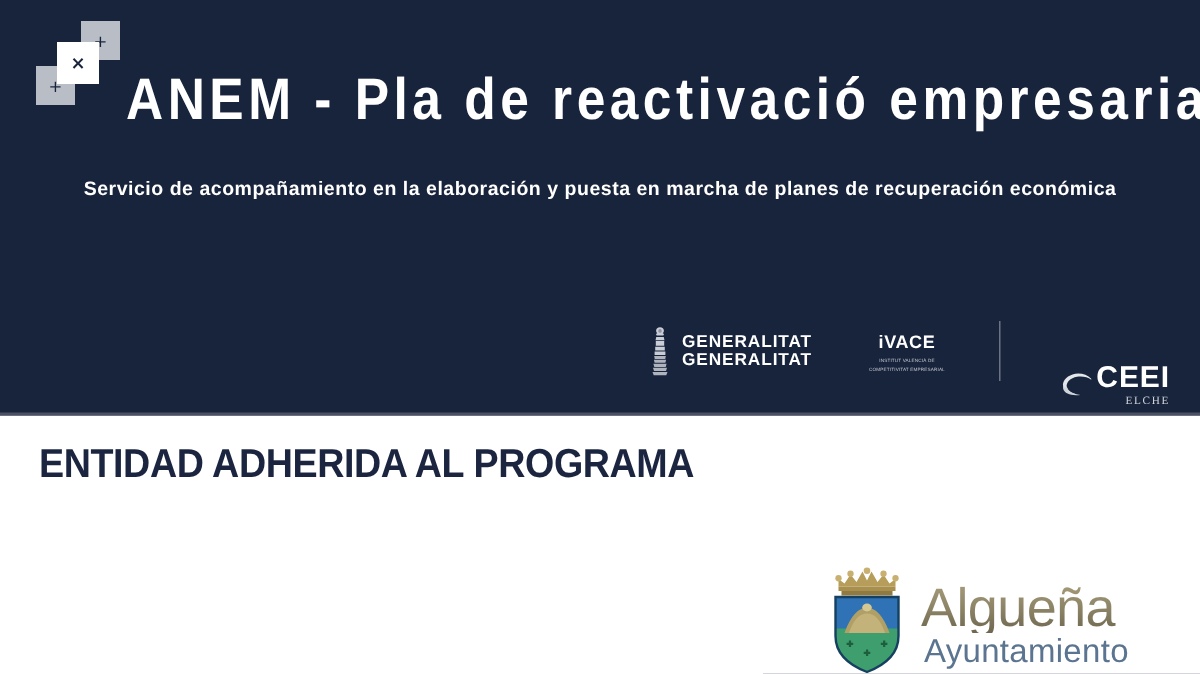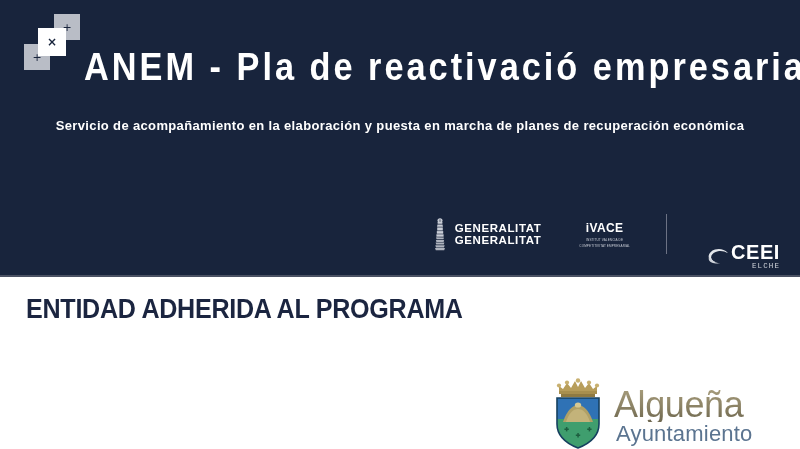--- a/index.html
+++ b/index.html
@@ -165,21 +165,21 @@
   .ceei-stack { line-height: 1; }
   .ceei-word {
     font-family: "Liberation Sans Narrow", "Liberation Sans", sans-serif;
     font-size: 20px;
     font-weight: bold;
     letter-spacing: 0.6px;
     color: #ffffff;
     line-height: 20px;
   }
   .ceei-sub {
-    font-family: Liberation Mono, monospace;
+    font-family: Liberation Serif, serif;
     font-size: 7.5px;
     letter-spacing: 1.1px;
     color: #d2d6dd;
     text-align: right;
     margin-top: 1px;
   }
 
   
   .heading {
     position: absolute;

